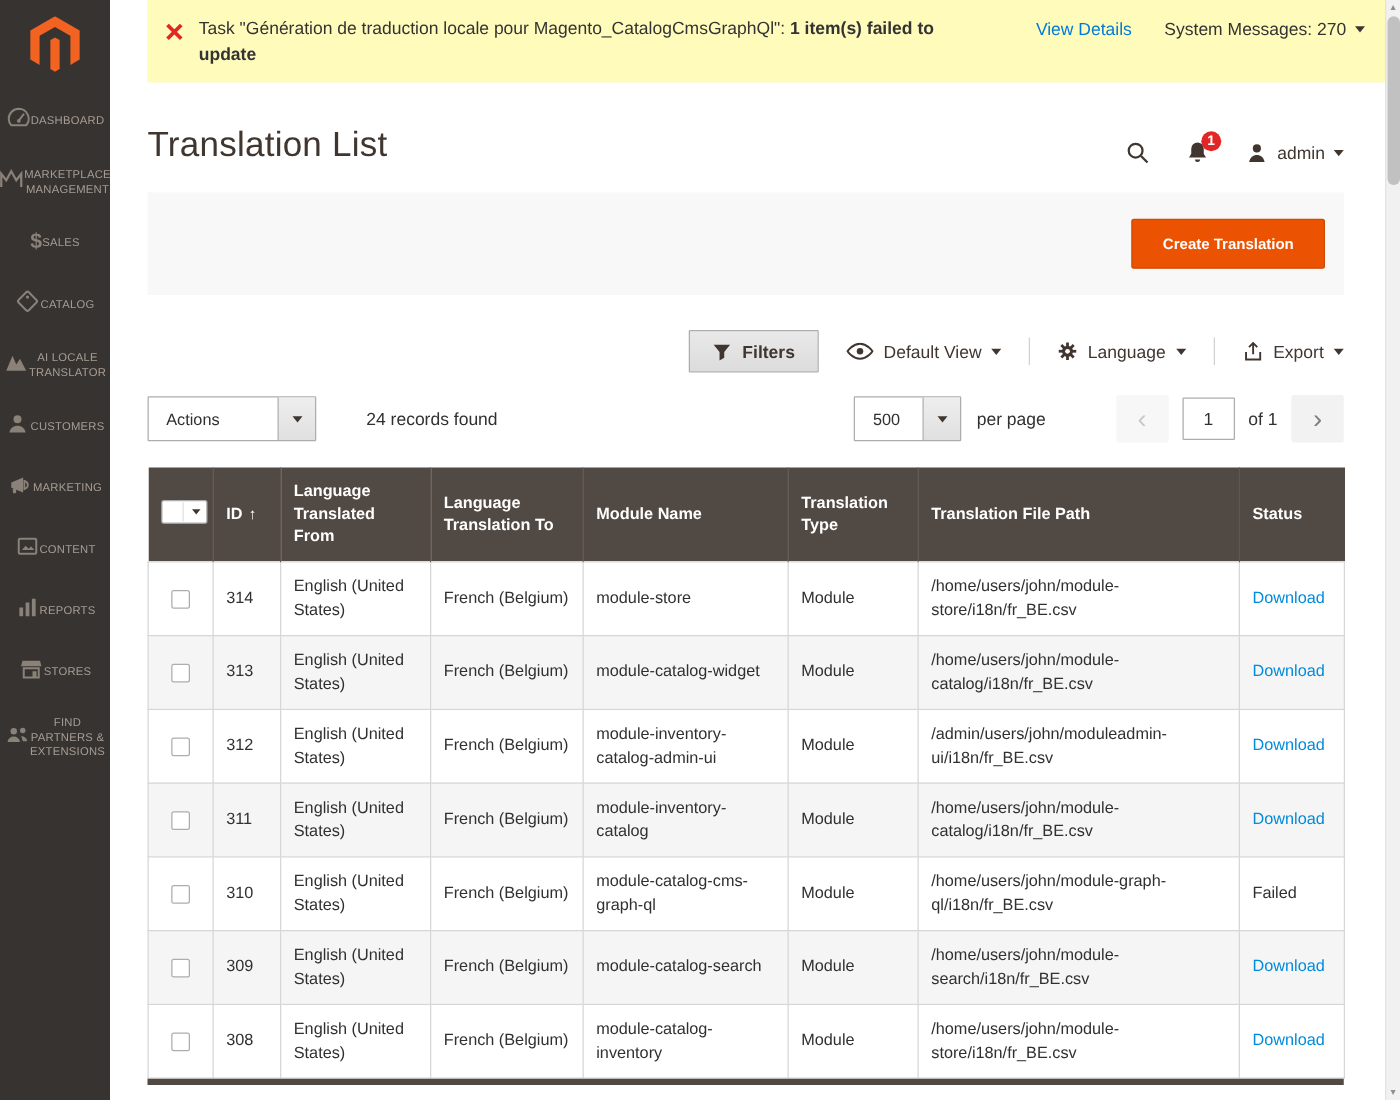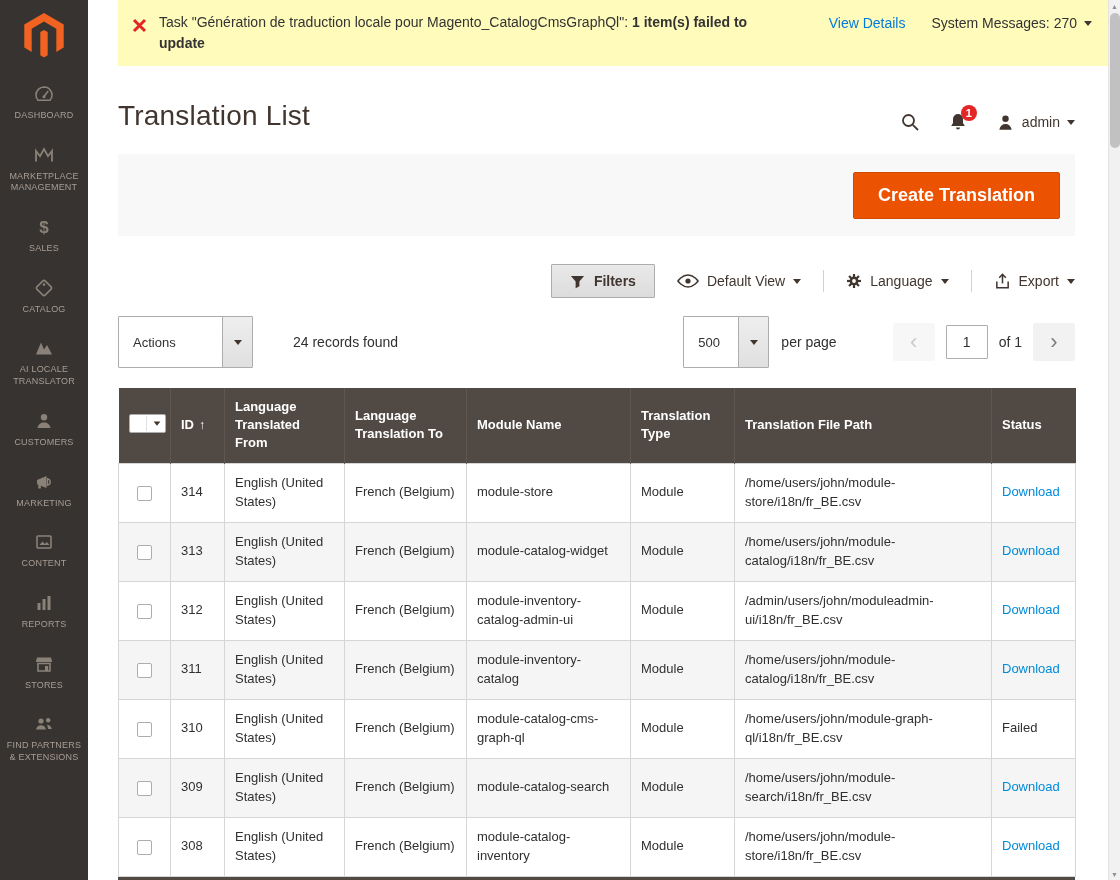--- a/index.html
+++ b/index.html
@@ -9,21 +9,21 @@
     background: #fff; color: #303030; overflow: hidden; position: relative;
   }
 
   
   .sidebar {
     position: absolute; left: 0; top: 0; bottom: 0; width: 88px;
     background: #373330; z-index: 10;
   }
   .logo-wrap { height: 72px; display: flex; align-items: center; justify-content: center; cursor: pointer; }
   .nav-item {
-    display: flex; flex-direction: column; align-items: center; justify-content: center;
+    display: flex; align-items: center; justify-content: center;
     padding: 11px 4px; cursor: pointer; text-align: center;
   }
   .nav-icon { height: 22px; display: flex; align-items: center; justify-content: center; margin-bottom: 5px; }
   .nav-icon svg { display: block; }
   .nav-icon .glyph { color: #8a8178; font-size: 17px; font-weight: bold; line-height: 1; }
   .nav-label {
     color: #a79d95; font-size: 9px; line-height: 1.3; letter-spacing: .2px;
     max-width: 80px;
   }
 
@@ -67,41 +67,41 @@
   }
   .user-name { font-size: 14px; color: #41362f; }
 
   
   .band {
     margin: 22px 33px 0 30px; height: 82px; background: #f8f8f8;
     display: flex; align-items: center; justify-content: flex-end; padding-right: 15px;
   }
   .btn-primary {
     background: #eb5202; border: 1px solid #cf4a02; color: #fff;
-    font-size: 18px; font-weight: bold; padding: 12px 24px; cursor: pointer;
+    font-size: 12px; font-weight: bold; padding: 12px 24px; cursor: pointer;
     border-radius: 2px; font-family: inherit;
   }
 
   
   .grid-toolbar {
     margin: 28px 33px 0 30px; display: flex; align-items: center; justify-content: flex-end; gap: 22px;
   }
   .btn-filters {
     display: flex; align-items: center; gap: 9px; padding: 8px 18px;
     background: linear-gradient(#e9e9e9, #dcdcdc); border: 1px solid #adadad;
     font-size: 14px; font-weight: bold; color: #41362f; cursor: pointer; border-radius: 1px; font-family: inherit;
   }
   .tb-item { display: flex; align-items: center; gap: 8px; font-size: 14px; color: #41362f; cursor: pointer; background: none; border: none; font-family: inherit; }
   .tb-divider { width: 1px; height: 22px; background: #d1d1d1; }
 
   
   .grid-controls { margin: 18px 33px 0 30px; display: flex; align-items: center; }
   .sel {
     display: flex; align-items: stretch; border: 1px solid #adadad; background: #fff;
-    height: 52px; cursor: pointer; border-radius: 1px; text-align: right;
+    height: 36px; cursor: pointer; border-radius: 1px; text-align: right;
   }
   .sel-label { display: flex; align-items: center; padding: 0 14px; font-size: 13px; color: #303030; }
   .sel-toggle {
     width: 30px; display: flex; align-items: center; justify-content: center;
     border-left: 1px solid #adadad; background: linear-gradient(#eee, #e0e0e0);
   }
   .records { margin-left: 40px; font-size: 14px; color: #303030; }
   .right-controls { margin-left: auto; display: flex; align-items: center; }
   .perpage-label { font-size: 14px; color: #303030; margin-left: 12px; }
   .pager { display: flex; align-items: center; margin-left: 56px; gap: 11px; }

